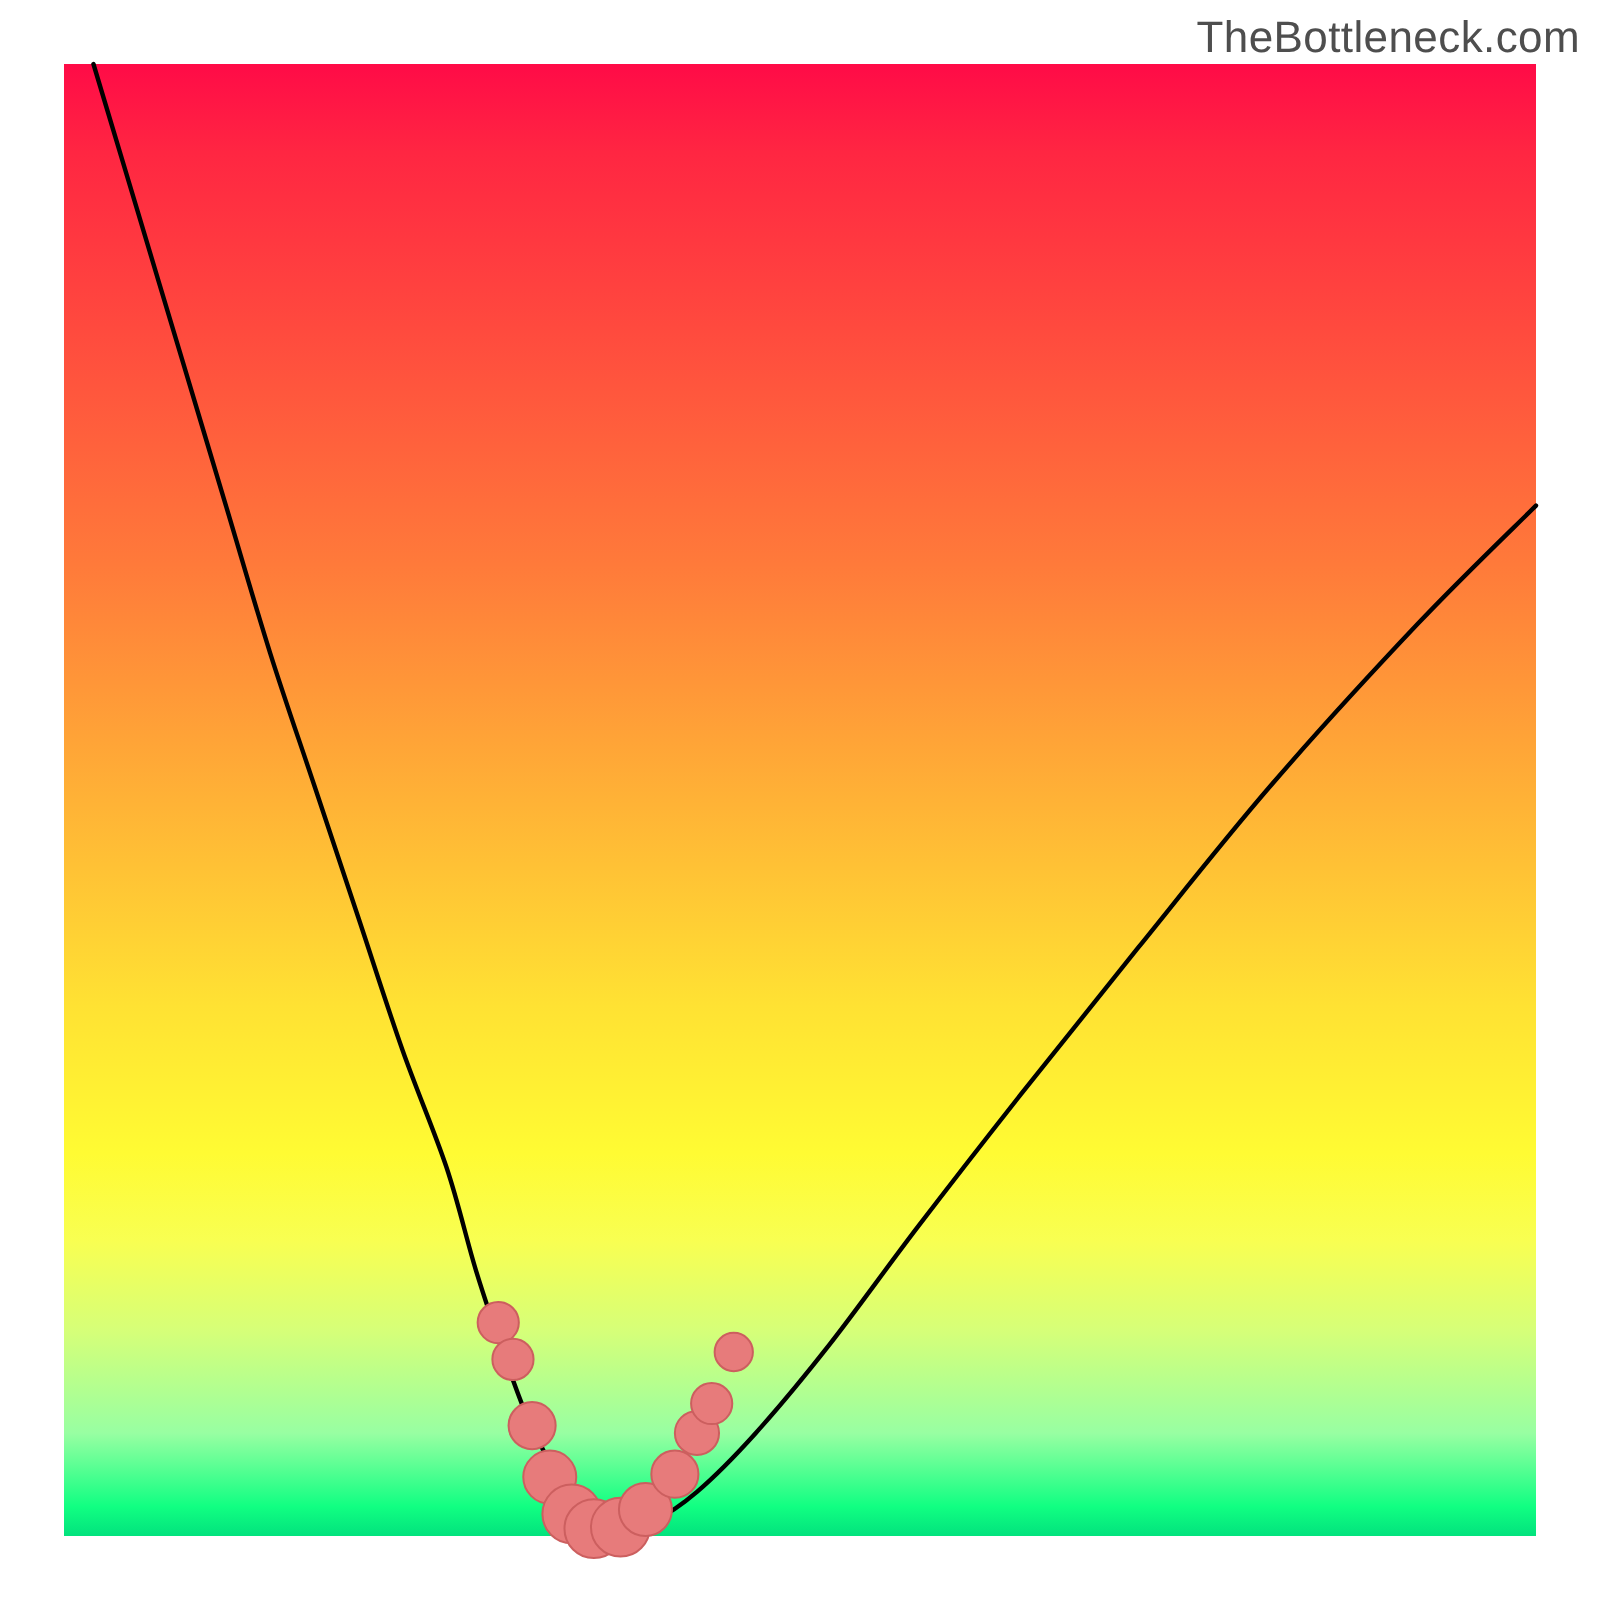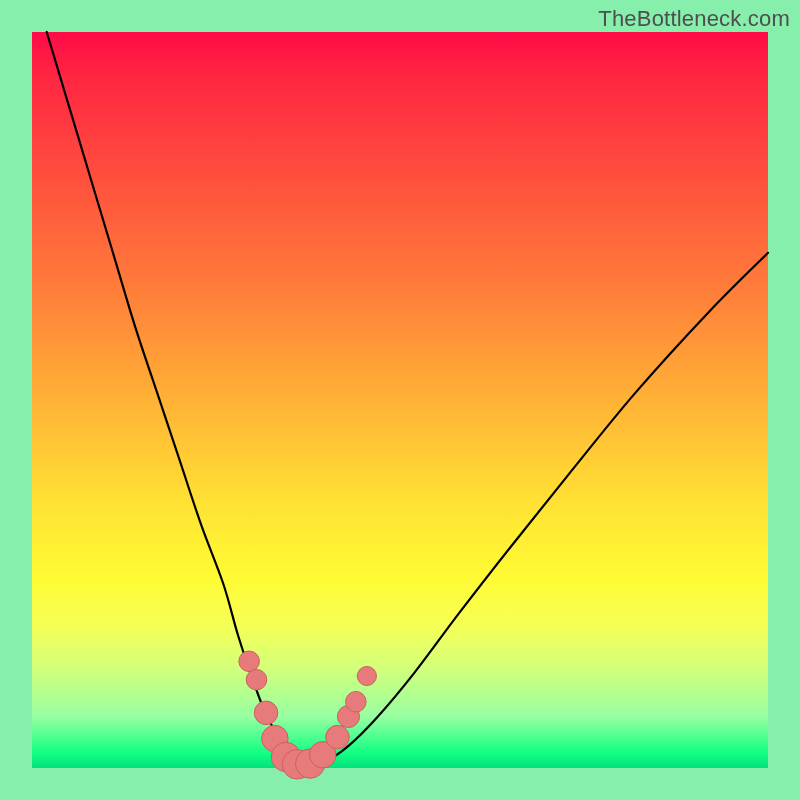--- a/index.html
+++ b/index.html
@@ -8,21 +8,21 @@
     width: 800px;
     height: 800px;
     overflow: hidden;
     background: #000;
     font-family: Arial, Helvetica, sans-serif;
   }
   .frame {
     position: relative;
     width: 800px;
     height: 800px;
-    background: #86efac;
+    background: #ffffff;
   }
   .plot-area {
     position: absolute;
     left: 32px;
     top: 32px;
     width: 736px;
     height: 736px;
     
     background: linear-gradient(
       to bottom,

